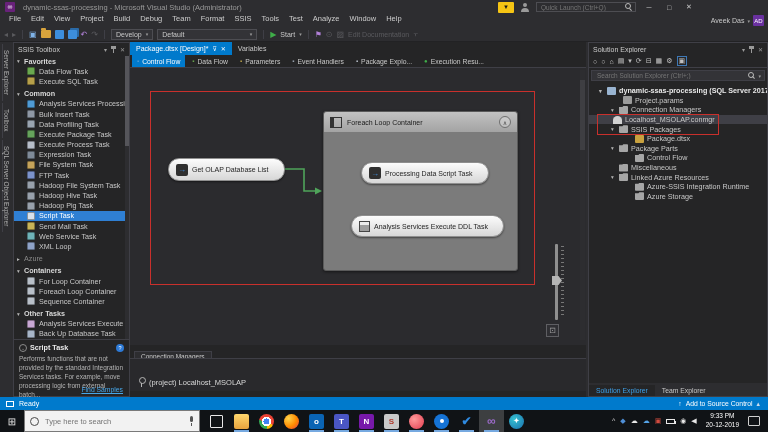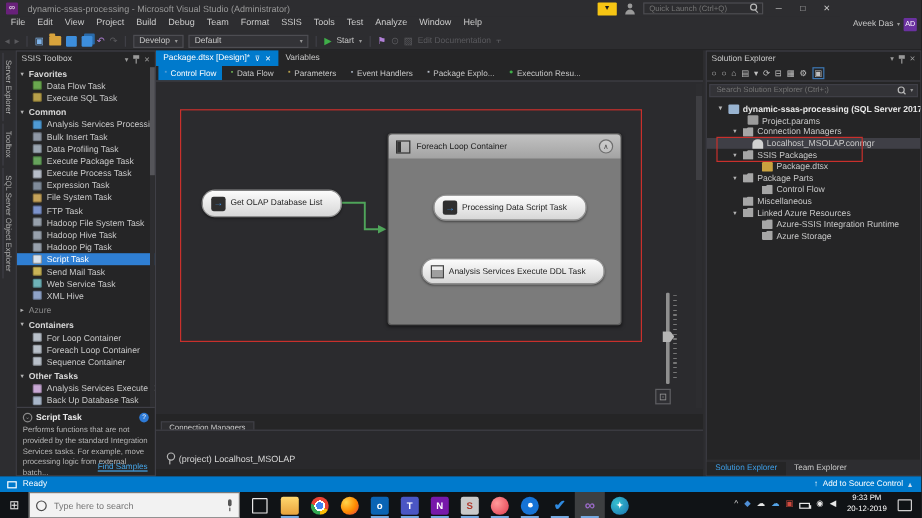--- a/index.html
+++ b/index.html
@@ -339,21 +339,21 @@
           <div class="tbx-item">
             <span class="tbx-ic" style="background: rgb(201, 180, 87);"></span>
             <span class="lbl">Send Mail Task</span>
           </div>
           <div class="tbx-item">
             <span class="tbx-ic" style="background: rgb(111, 179, 184);"></span>
             <span class="lbl">Web Service Task</span>
           </div>
           <div class="tbx-item">
             <span class="tbx-ic" style="background: rgb(143, 163, 200);"></span>
-            <span class="lbl">XML Hive</span>
+            <span class="lbl">XML Loop</span>
           </div>
           <div class="tbx-group dim">
             <span class="arrow">▸</span>
             <span class="lbl">Azure</span>
           </div>
           <div class="tbx-group">
             <span class="arrow">▾</span>
             <span class="lbl">Containers</span>
           </div>
           <div class="tbx-item">
@@ -522,21 +522,21 @@
           <div class="se-row" style="padding-left: 26px;">
             <span class="se-arrow" style="width: 8px;"></span>
             <span class="se-ic ic-params"></span>
             <span>Project.params</span>
           </div>
           <div class="se-row" style="padding-left: 22px;">
             <span class="se-arrow">▾</span>
             <span class="se-ic ic-folder"></span>
             <span>Connection Managers</span>
           </div>
-          <div class="se-row sel" style="padding-left: 30px;">
+          <div class="se-row sel" style="padding-left: 16px;">
             <span class="se-arrow" style="width: 8px;"></span>
             <span class="se-ic ic-connection"></span>
             <span>Localhost_MSOLAP.conmgr</span>
           </div>
           <div class="se-row" style="padding-left: 22px;">
             <span class="se-arrow">▾</span>
             <span class="se-ic ic-folder"></span>
             <span>SSIS Packages</span>
           </div>
           <div class="se-row" style="padding-left: 38px;">

